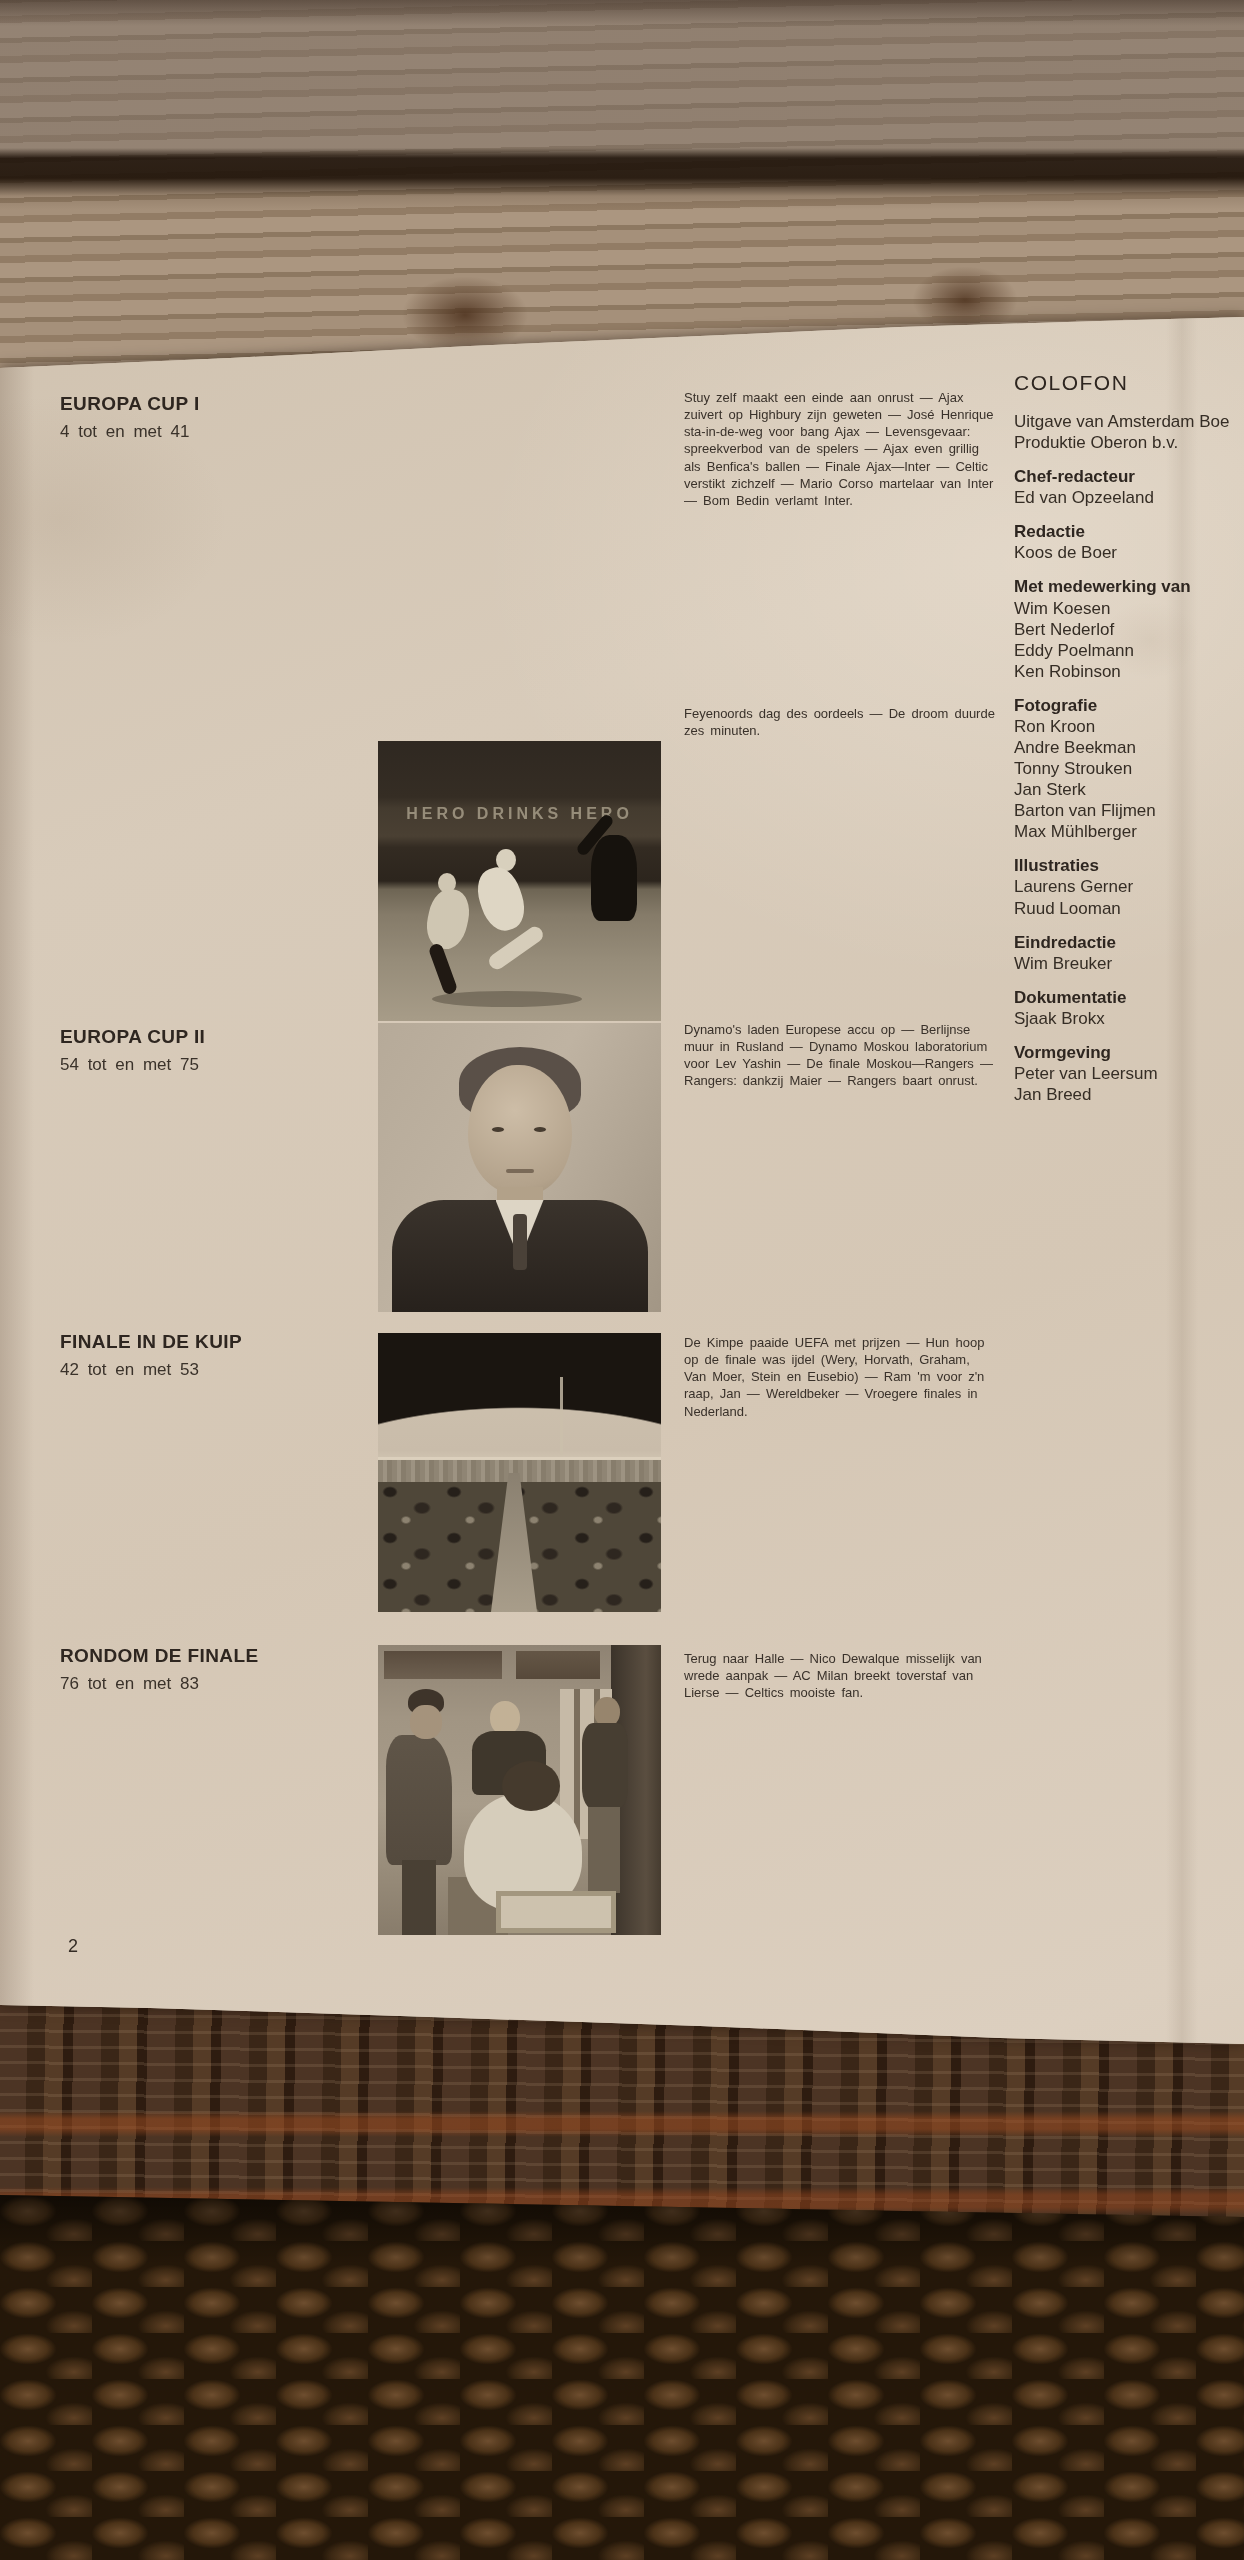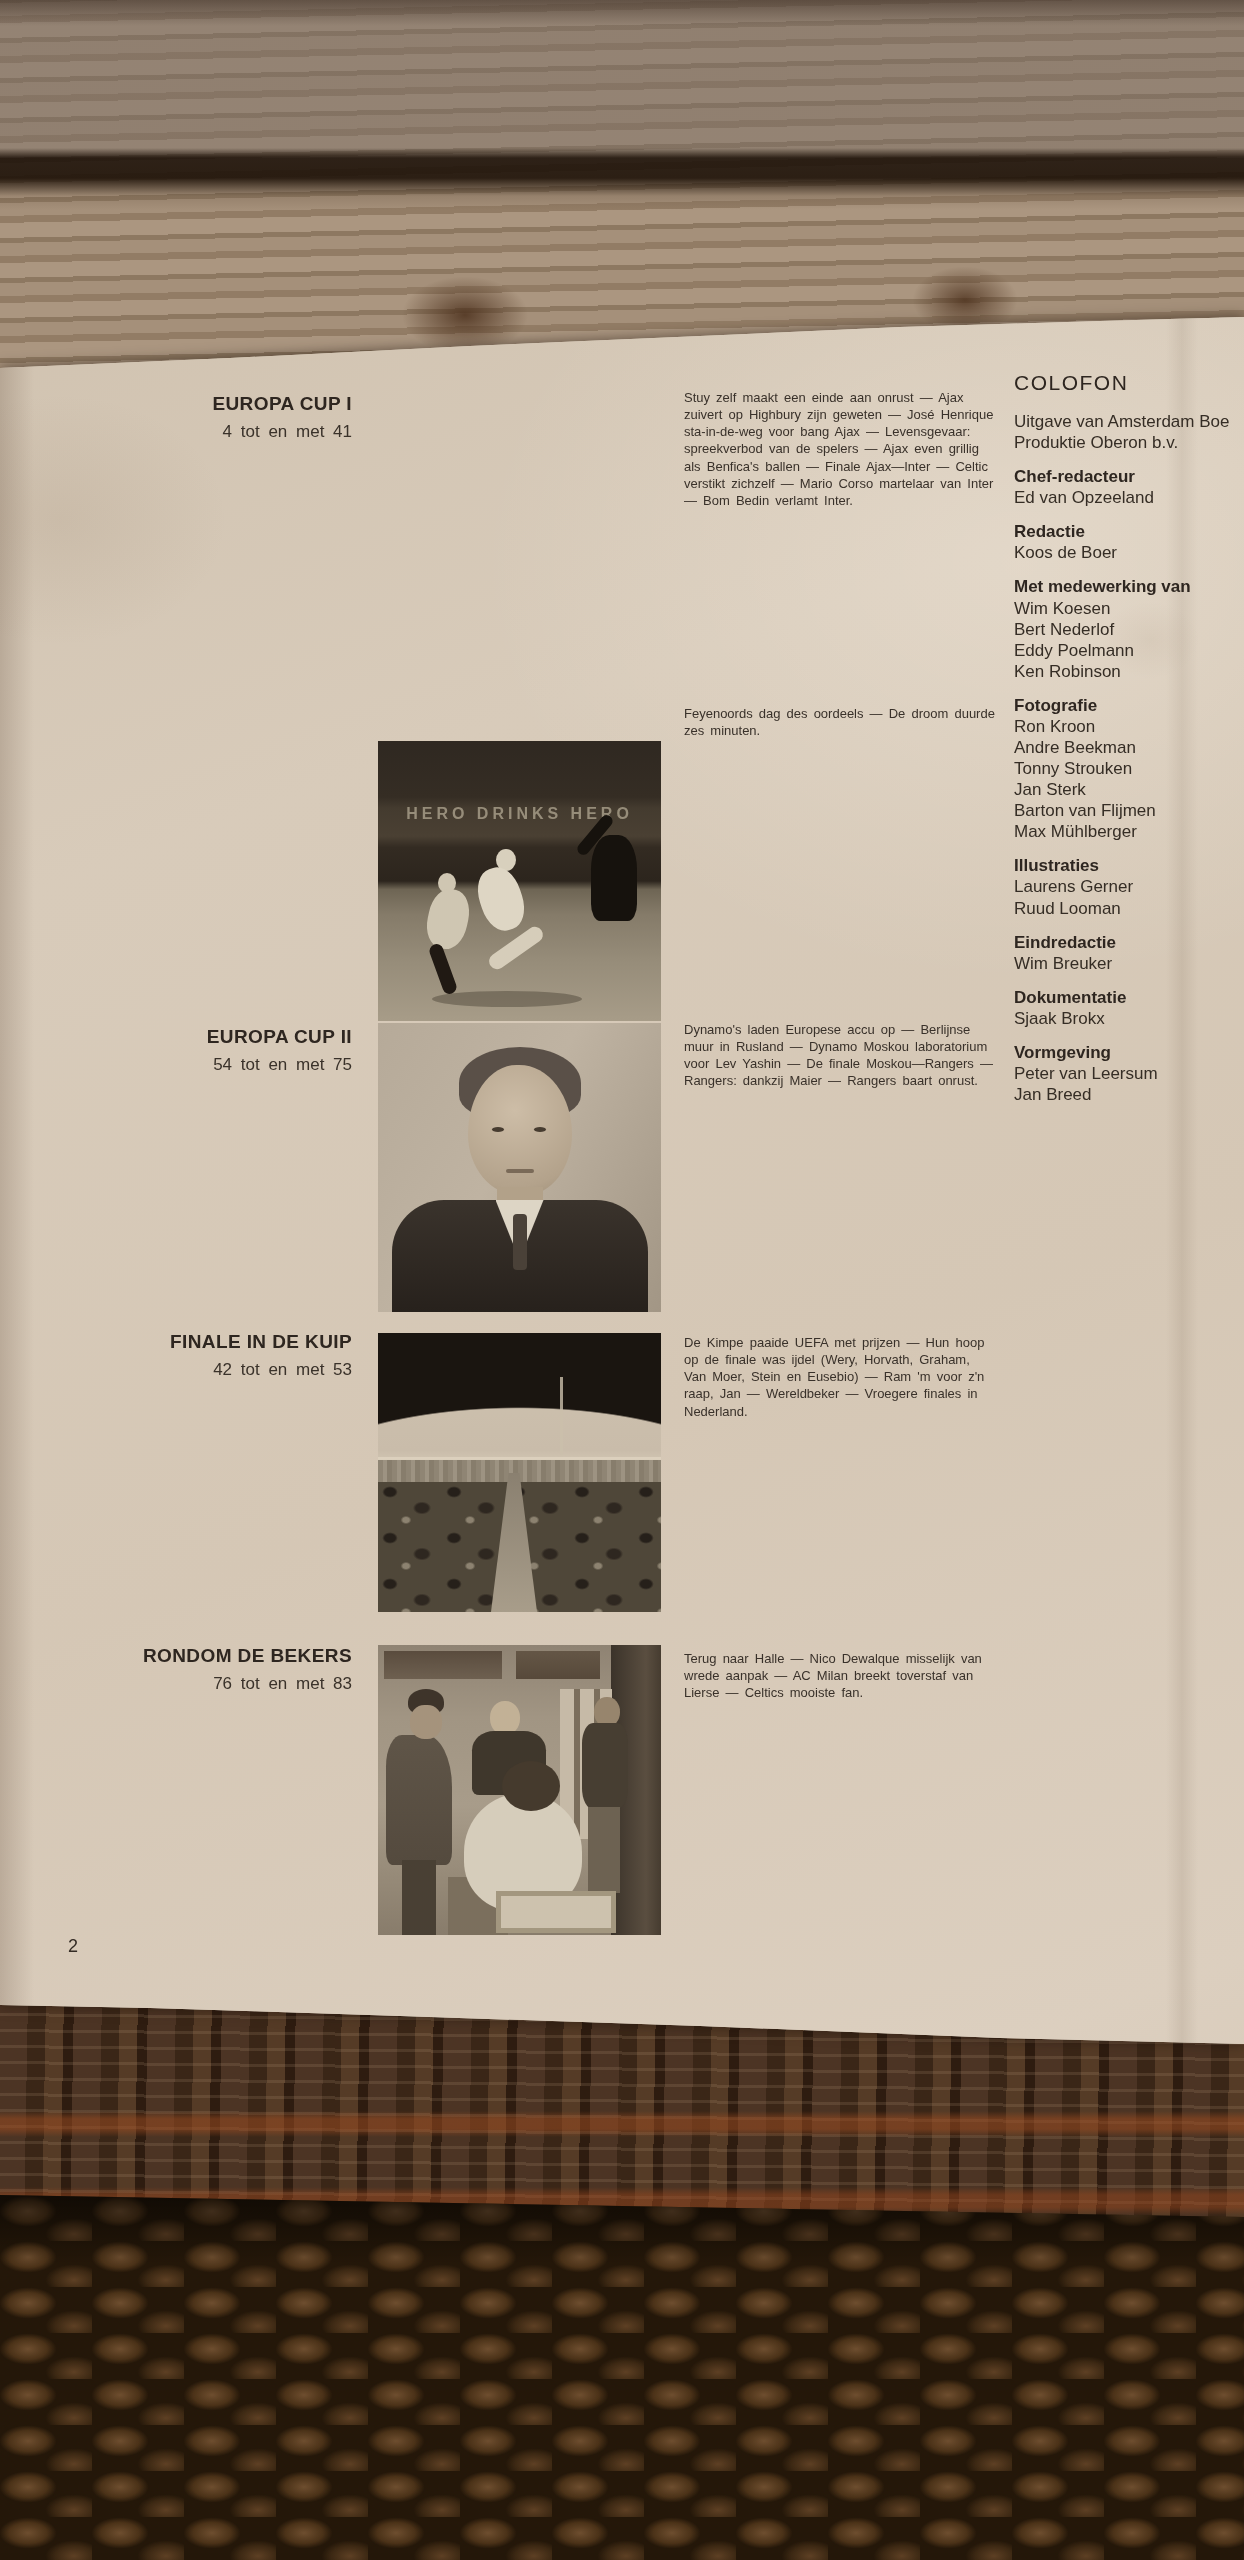--- a/index.html
+++ b/index.html
@@ -57,21 +57,21 @@
     background-color:#d7cab9;
     background-image:
       radial-gradient(900px 700px at 82% 22%, rgba(255,248,238,0.28), rgba(255,248,238,0) 60%),
       radial-gradient(70px 55px at 1150px 640px, rgba(140,115,90,0.12), rgba(140,115,90,0) 70%),
       radial-gradient(240px 180px at 60px 520px, rgba(120,95,70,0.10), rgba(120,95,70,0) 70%),
       linear-gradient(to right, rgba(85,62,45,0.22) 0px, rgba(85,62,45,0) 34px),
       linear-gradient(to right, rgba(0,0,0,0) 1166px, rgba(100,80,60,0.12) 1182px, rgba(0,0,0,0) 1198px),
       linear-gradient(160deg, #cdbfac 0%, #d8cbba 30%, #d5c7b5 55%, #dccfbf 80%, #d2c3b1 100%);
   }
   
-  .toc-heading{position:absolute;left:60px;width:292px;text-align:right;color:#2e2620;}
+  .toc-heading{position:absolute;left:60px;width:292px;color:#2e2620;}
   .toc-title{font-size:19px;font-weight:bold;letter-spacing:0.4px;}
   .toc-pages{font-size:17px;margin-top:7px;color:#3a322a;word-spacing:4px;}
   .h1{top:393px}.h3{top:1026px}.h4{top:1331px}.h5{top:1645px}
 
   .sum{position:absolute;left:684px;width:312px;font-size:13px;line-height:1.32;
        color:#39312a;word-spacing:2.5px;margin:0;}
   .s1{top:389px}.s2{top:705px}.s3{top:1021px}.s4{top:1334px}.s5{top:1650px}
 
   .colofon{position:absolute;left:1014px;top:371px;width:292px;color:#352d25;}
   .col-title{font-size:21px;letter-spacing:1.5px;color:#2e2620;margin-bottom:16px;}
@@ -239,21 +239,21 @@
     <div class="p4-roof"></div>
     <div class="p4-pylon"></div>
     <div class="p4-rim"></div>
     <div class="p4-stands"></div>
     <div class="p4-crowd"></div>
     <div class="p4-aisle"></div>
   </div>
   <p class="sum s4">De Kimpe paaide UEFA met prijzen — Hun hoop op de finale was ijdel (Wery, Horvath, Graham, Van Moer, Stein en Eusebio) — Ram 'm voor z'n raap, Jan — Wereldbeker — Vroegere finales in Nederland.</p>
 
   <div class="toc-heading h5">
-    <div class="toc-title">RONDOM DE BEKERS</div>
+    <div class="toc-title">RONDOM DE FINALE</div>
     <div class="toc-pages">76 tot en met 83</div>
   </div>
   <div class="photo p5">
     <div class="p5-frame1"></div>
     <div class="p5-frame2"></div>
     <div class="p5-locker-right"></div>
     <div class="p5-lockers-mid"></div>
     <div class="p5-bodyL"></div>
     <div class="p5-hairL"></div>
     <div class="p5-faceL"></div>

